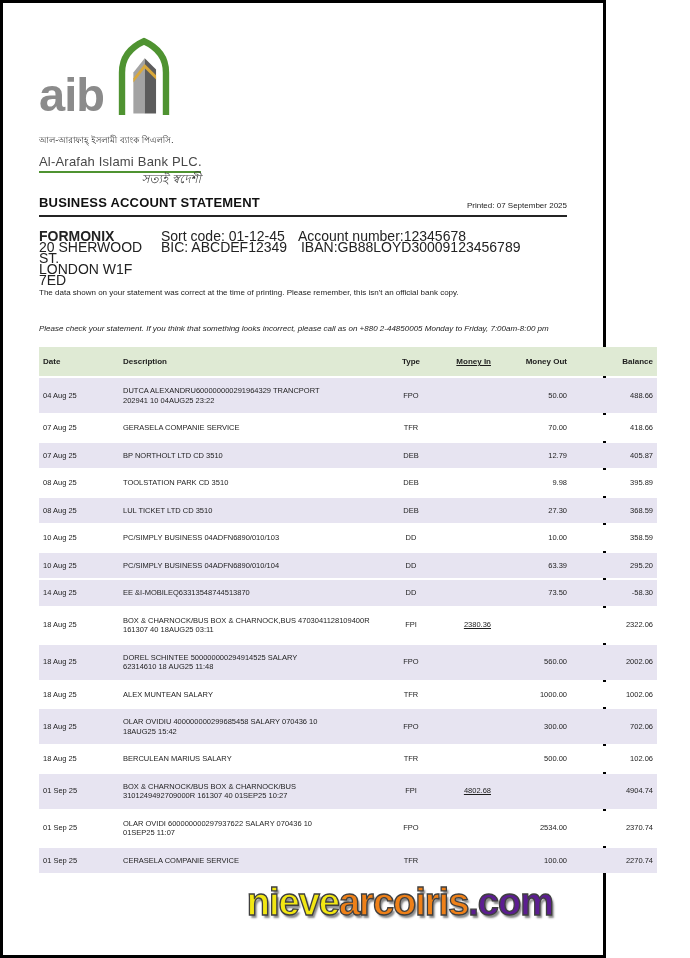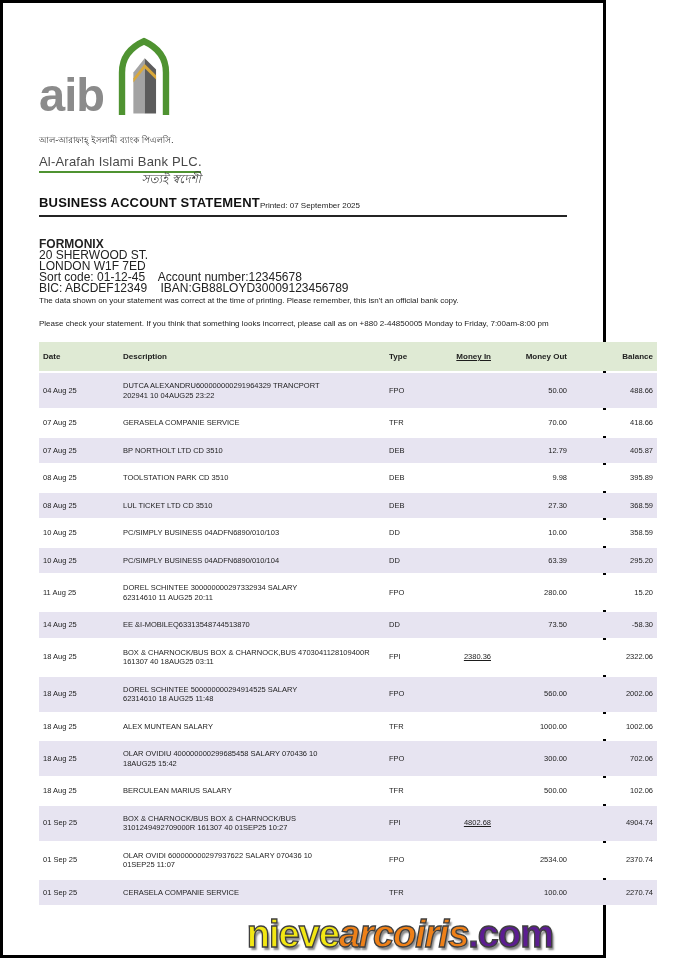--- a/index.html
+++ b/index.html
@@ -11,51 +11,51 @@
   .logo-block { width:200px; }
   .logo-row { display:flex; align-items:flex-end; height:78px; }
   .aib-text { font-size:47px; font-weight:600; color:var(--logo-gray,#8b8b8b); line-height:0.78; letter-spacing:-1px; margin-bottom:1px; }
   .arch-svg { display:block; margin-left:8px; }
   .bengali-name { font-size:8.5px; line-height:10px; color:#2e2e2e; margin-top:20px; font-family:"DejaVu Sans", sans-serif; }
   .english-name { font-size:13px; line-height:15px; color:#474747; letter-spacing:0.2px; font-family:Liberation Sans, sans-serif; margin-top:9px; }
   .green-rule { width:162px; height:2px; background:var(--brand-green,#4f9331); margin-top:2px; }
   .tagline { width:162px; text-align:right; font-size:12px; line-height:11px; font-style:italic; color:#3c3c3c; margin-top:1px; font-family:"DejaVu Sans", sans-serif; }
 
   
-  .title-row { margin-top:10px; display:flex; align-items:flex-end; border-bottom:2px solid #242424; padding-bottom:5px; }
+  .title-row { margin-top:10px; display:flex; justify-content:space-between; align-items:flex-end; border-bottom:2px solid #242424; padding-bottom:5px; }
   .title { font-size:13px; font-weight:bold; letter-spacing:0.2px; color:#111; }
   .printed { font-size:8px; color:#222; }
 
   
-  .account-row { margin-top:22px; display:flex; font-size:12px; line-height:11px; color:#222;flex-direction:column; }
+  .account-row { margin-top:14px; display:flex; font-size:14px; line-height:11px; color:#222; }
   .acct-left { width:122px; }
   .acct-holder { font-weight:bold; }
   .pair-line span.sep { display:inline-block; width:10px; }
 
   .notice1 { margin-top:2px; font-size:8px; color:#222; }
-  .notice2 { margin-top:14px; font-size:8px; color:#222; }
+  .notice2 { margin-top:27px; font-size:8px; color:#222;font-style:italic; }
 
   
   table.stmt { margin-top:12px; width:618px; border-collapse:separate; border-spacing:0 2px; table-layout:fixed; }
   .stmt th { background:var(--header-bg,#dfead4); font-size:8px; font-weight:bold; color:#1d1d1d; padding:10px 4px;margin-top:16px; }
   .stmt td { font-size:7.5px; line-height:9.5px; padding:8px 4px; vertical-align:middle; color:#1d1d1d; background:#fff; }
   .stmt tr.alt td { background:var(--row-alt-bg,#e7e4f1); }
   .c-date { width:80px; text-align:left; }
   .c-desc { width:266px; text-align:left; }
-  .c-type { width:52px; text-align:left; }
+  .c-type { width:52px; text-align:center; }
   .c-in   { width:58px; text-align:right;text-decoration:underline; }
   .c-out  { width:76px; text-align:right; }
   .c-bal  { width:86px; text-align:right; padding-right:2px; }
   td.c-date { font-weight:normal; }
 
   
   .watermark { margin-top:8px; text-align:right; padding-right:14px; font-size:38px; font-weight:800; letter-spacing:-1px; line-height:1;
                -webkit-text-stroke:1.3px #3f3f3f; text-shadow:2px 3px 2px rgba(70,70,70,0.65); white-space:nowrap; }
   .wm-1 { color:var(--wm1,#f2e713); }
-  .wm-2 { color:var(--wm2,#ee8018);font-style:italic; }
+  .wm-2 { color:var(--wm2,#ee8018); }
   .wm-3 { color:var(--wm3,#5c1d91); }
 </style>
 </head>
 <body>
 
 <div class="page">
 
   <div class="logo-block">
     <div class="logo-row">
       <span class="aib-text">aib</span>
@@ -175,31 +175,20 @@
         <tr class="alt">
     <td class="c-date">10 Aug 25</td>
     <td class="c-desc">
             <div>PC/SIMPLY BUSINESS 04ADFN6890/010/104</div>
           </td>
     <td class="c-type">DD</td>
     <td class="c-in"></td>
     <td class="c-out">63.39</td>
     <td class="c-bal">295.20</td>
   </tr>
-        <tr>
-    <td class="c-date">11 Aug 25</td>
-    <td class="c-desc">
-            <div>DOREL SCHINTEE 300000000297332934 SALARY</div>
-            <div>62314610 11 AUG25 20:11</div>
-          </td>
-    <td class="c-type">FPO</td>
-    <td class="c-in"></td>
-    <td class="c-out">280.00</td>
-    <td class="c-bal">15.20</td>
-  </tr>
         <tr class="alt">
     <td class="c-date">14 Aug 25</td>
     <td class="c-desc">
             <div>EE &amp;I-MOBILEQ63313548744513870</div>
           </td>
     <td class="c-type">DD</td>
     <td class="c-in"></td>
     <td class="c-out">73.50</td>
     <td class="c-bal">-58.30</td>
   </tr>

